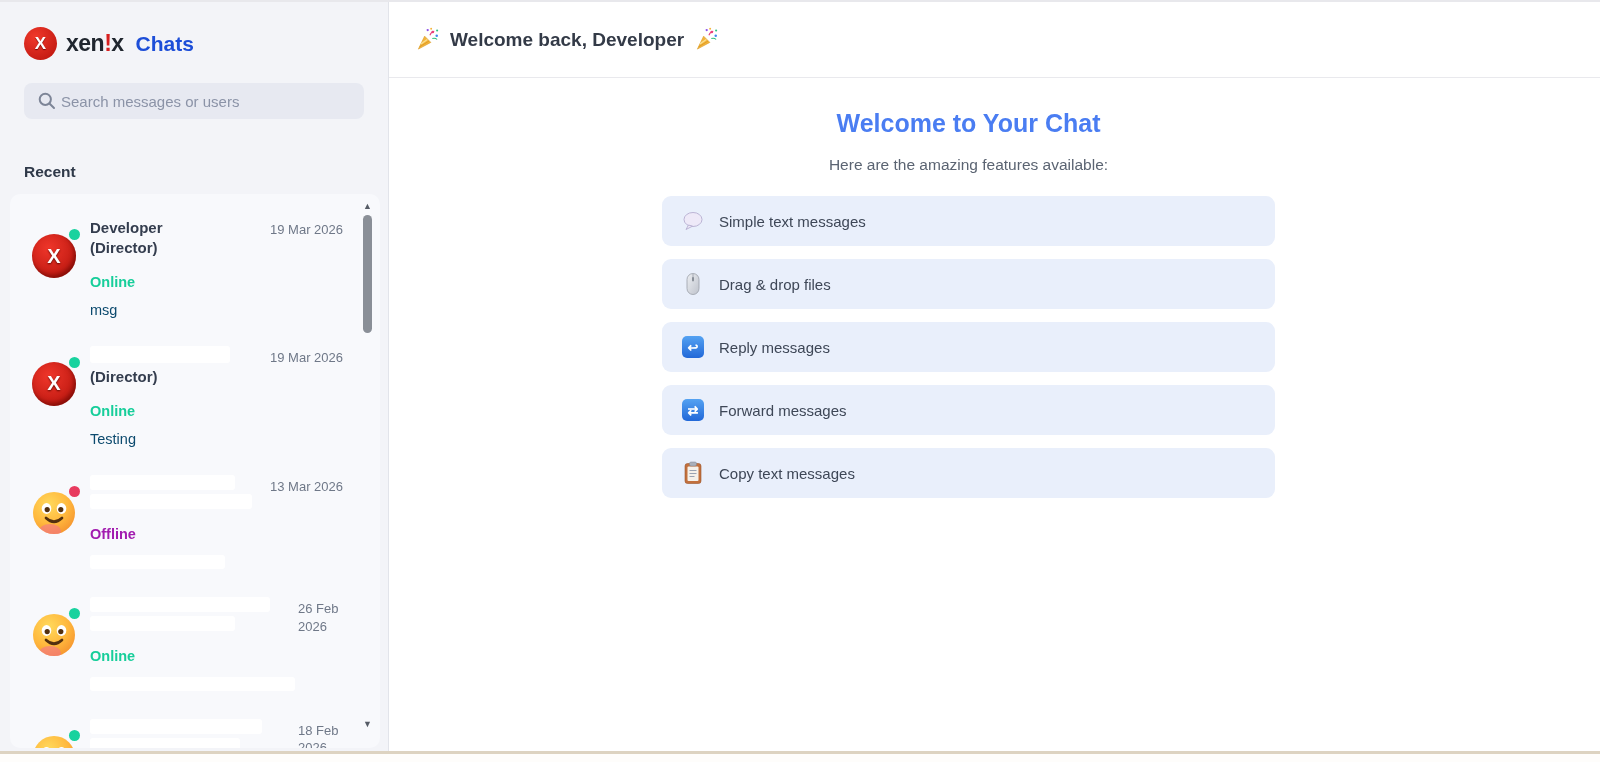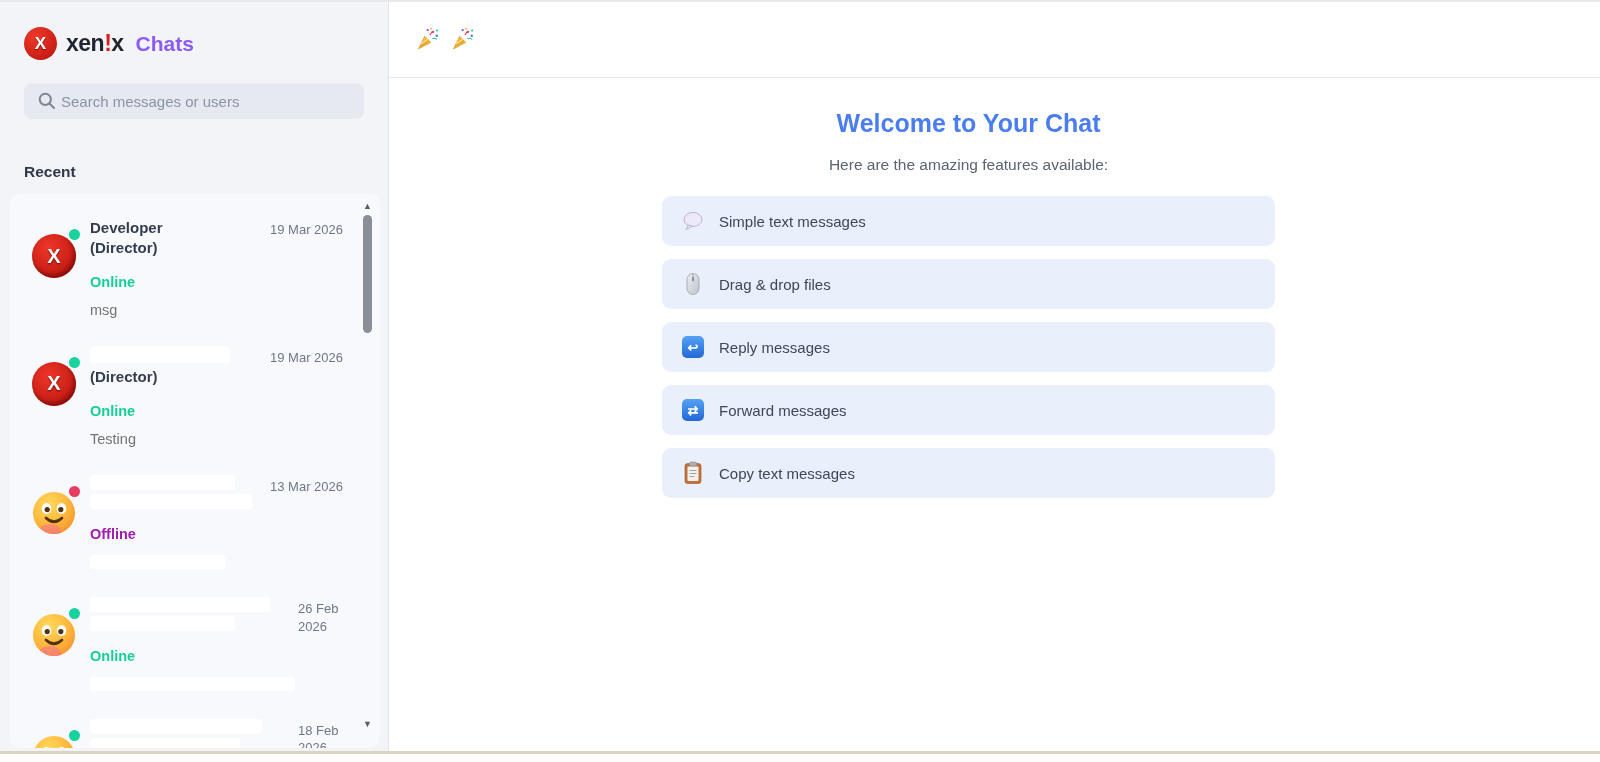--- a/index.html
+++ b/index.html
@@ -23,21 +23,21 @@
   .brand { display:flex; align-items:center; gap:9px; margin:25px 0 0 24px; }
   .brand-circle {
     width:33px; height:33px; border-radius:50%;
     background:radial-gradient(circle at 35% 30%, #f0392b, #b8120c);
     color:#fff; font-weight:bold; font-size:17px;
     display:flex; align-items:center; justify-content:center;
     text-shadow:0 1px 1px #700a06;
   }
   .wordmark { font-weight:800; font-size:23px; color:#20262f; letter-spacing:-0.5px; line-height:1; }
   .wordmark .accent { color:#d81f1f; }
-  .brand-title { font-size:21px; font-weight:600; color:#8b5cf6; margin-left:3px; }
+  .brand-title { font-size:21px; font-weight:600; color:#1d4ed8; margin-left:3px; }
 
   .search {
     margin:23px 24px 0; background:#e7e9f1; border-radius:8px;
     height:36px; display:flex; align-items:center; padding:0 13px; gap:4px;
   }
   .search input { border:none; background:transparent; outline:none; font-size:15px; color:#333b4a; width:100%; font-family:"Liberation Sans",sans-serif; }
   .search input::placeholder { color:#8b93a7; }
 
   .recent { margin:44px 0 0 24px; font-size:15.5px; font-weight:bold; color:#2f3949; }
 
@@ -60,21 +60,21 @@
   }
   .dot { position:absolute; top:-5px; right:-4px; width:11px; height:11px; border-radius:50%; }
   .dot.online  { background:#18d29e; }
   .dot.offline { background:#e83b5f; }
 
   .chat-body { flex:1; margin-left:14px; padding-top:2px; min-width:0; }
   .chat-name { font-size:15px; font-weight:bold; color:#343d4e; line-height:1.3; max-width:125px; }
   .chat-status { font-size:14.5px; font-weight:bold; line-height:1.3; margin-top:16px; }
   .status-online  { color:#17ce9a; }
   .status-offline { color:#a21caf; }
-  .chat-msg { font-size:14.5px; color:#737373; margin-top:10px; }
+  .chat-msg { font-size:14.5px; color:#0c4a6e; margin-top:10px; }
 
   .chat-date { font-size:13px; color:#6f7888; width:80px; flex-shrink:0; padding-top:5px; line-height:1.35; }
   .chat-date.narrow { width:52px; }
 
   .redact { background:#ffffff; border-radius:3px; }
   .r-line { height:15px; margin-bottom:4px; }
   .r-msg  { height:14px; margin-top:11px; }
 
   
   .scrollbar { position:absolute; top:6px; right:5px; bottom:6px; width:15px;
@@ -262,20 +262,21 @@
     </div>
   </div>
 </aside>
 
 <main class="main">
 
   <div class="main-header">
     <svg width="25" height="25">
         <use href="#popper"></use>
       </svg>
+    <span class="header-title">Welcome back, Developer</span>
     <svg width="25" height="25">
         <use href="#popper"></use>
       </svg>
   </div>
 
   <div class="main-content">
     <div class="welcome-title">Welcome to Your Chat</div>
     <div class="welcome-sub">Here are the amazing features available:</div>
 
     <div class="features">

